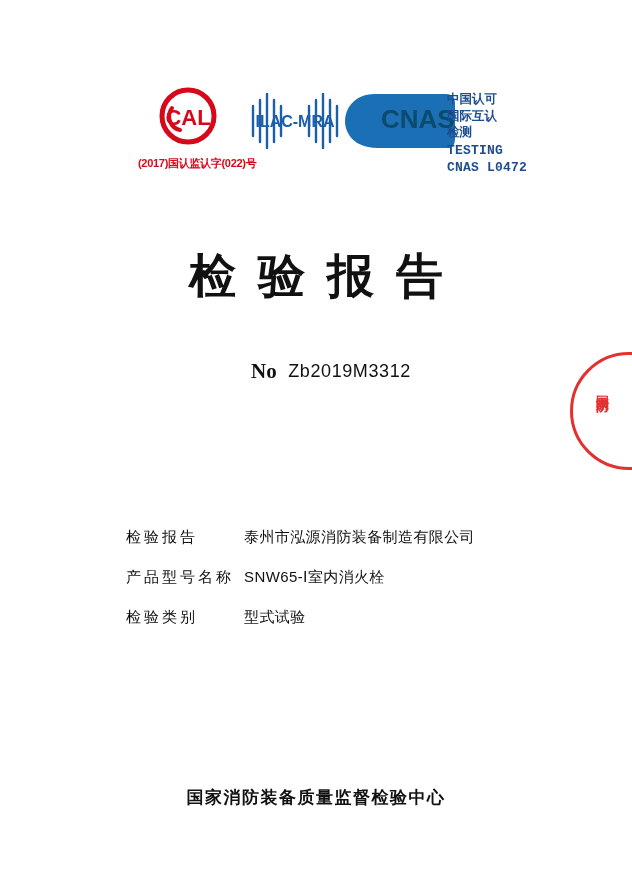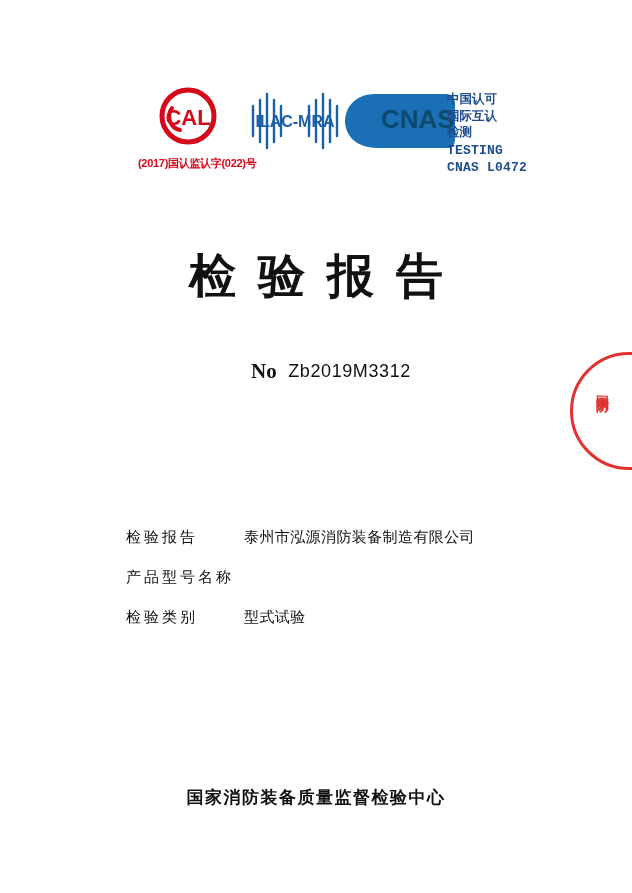--- a/index.html
+++ b/index.html
@@ -290,20 +290,21 @@
   <span class="no-value">Zb2019M3312</span>
 </div>
 
 <div class="fields">
   <div class="field-row">
     <span class="field-label">检验报告</span>
     <span class="field-value">泰州市泓源消防装备制造有限公司</span>
   </div>
   <div class="field-row">
     <span class="field-label">产品型号名称</span>
+    <span class="field-value">SNW65-Ⅰ室内消火栓</span>
   </div>
   <div class="field-row">
     <span class="field-label">检验类别</span>
     <span class="field-value">型式试验</span>
   </div>
 </div>
 
 <div class="seal">
   <div class="seal-inner">国家消防</div>
 </div>

